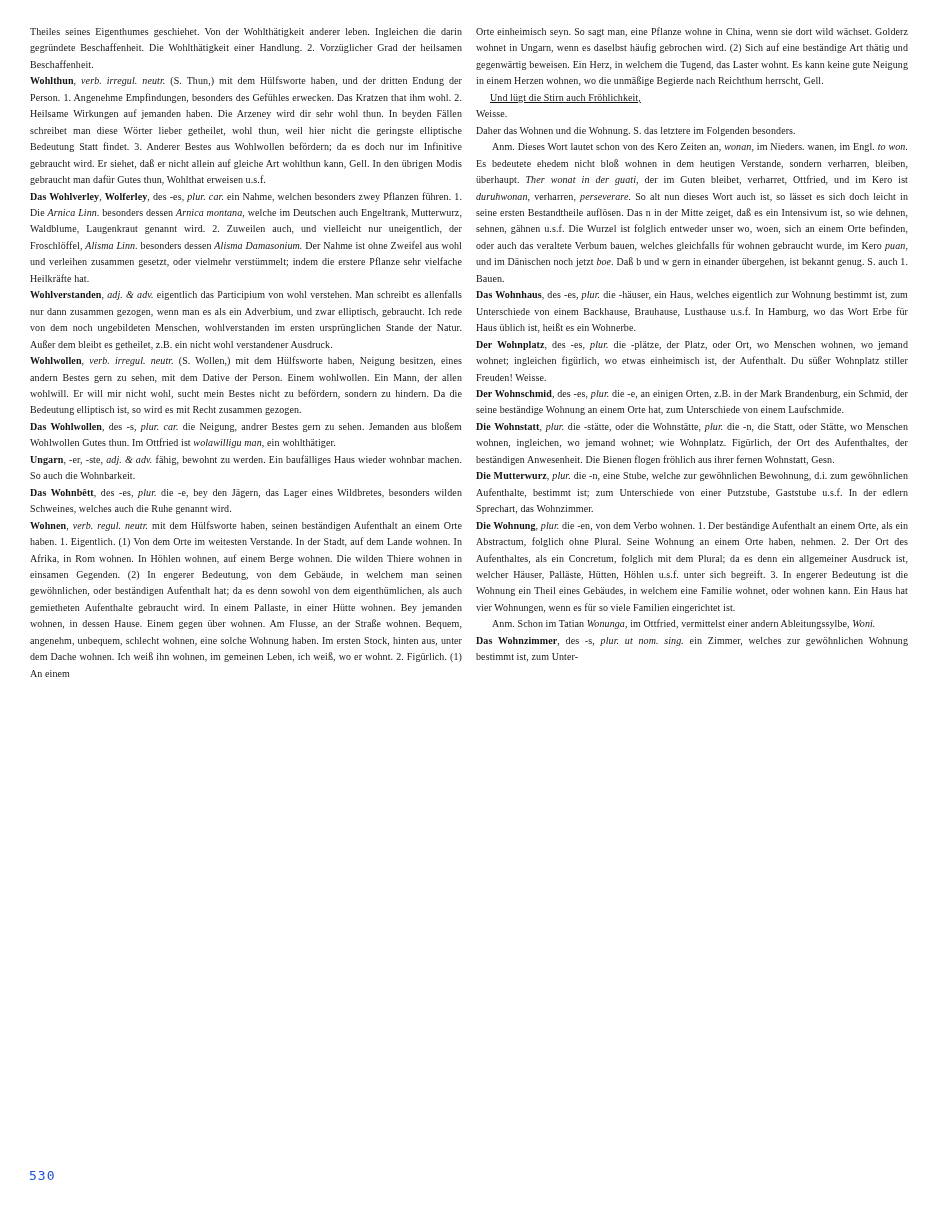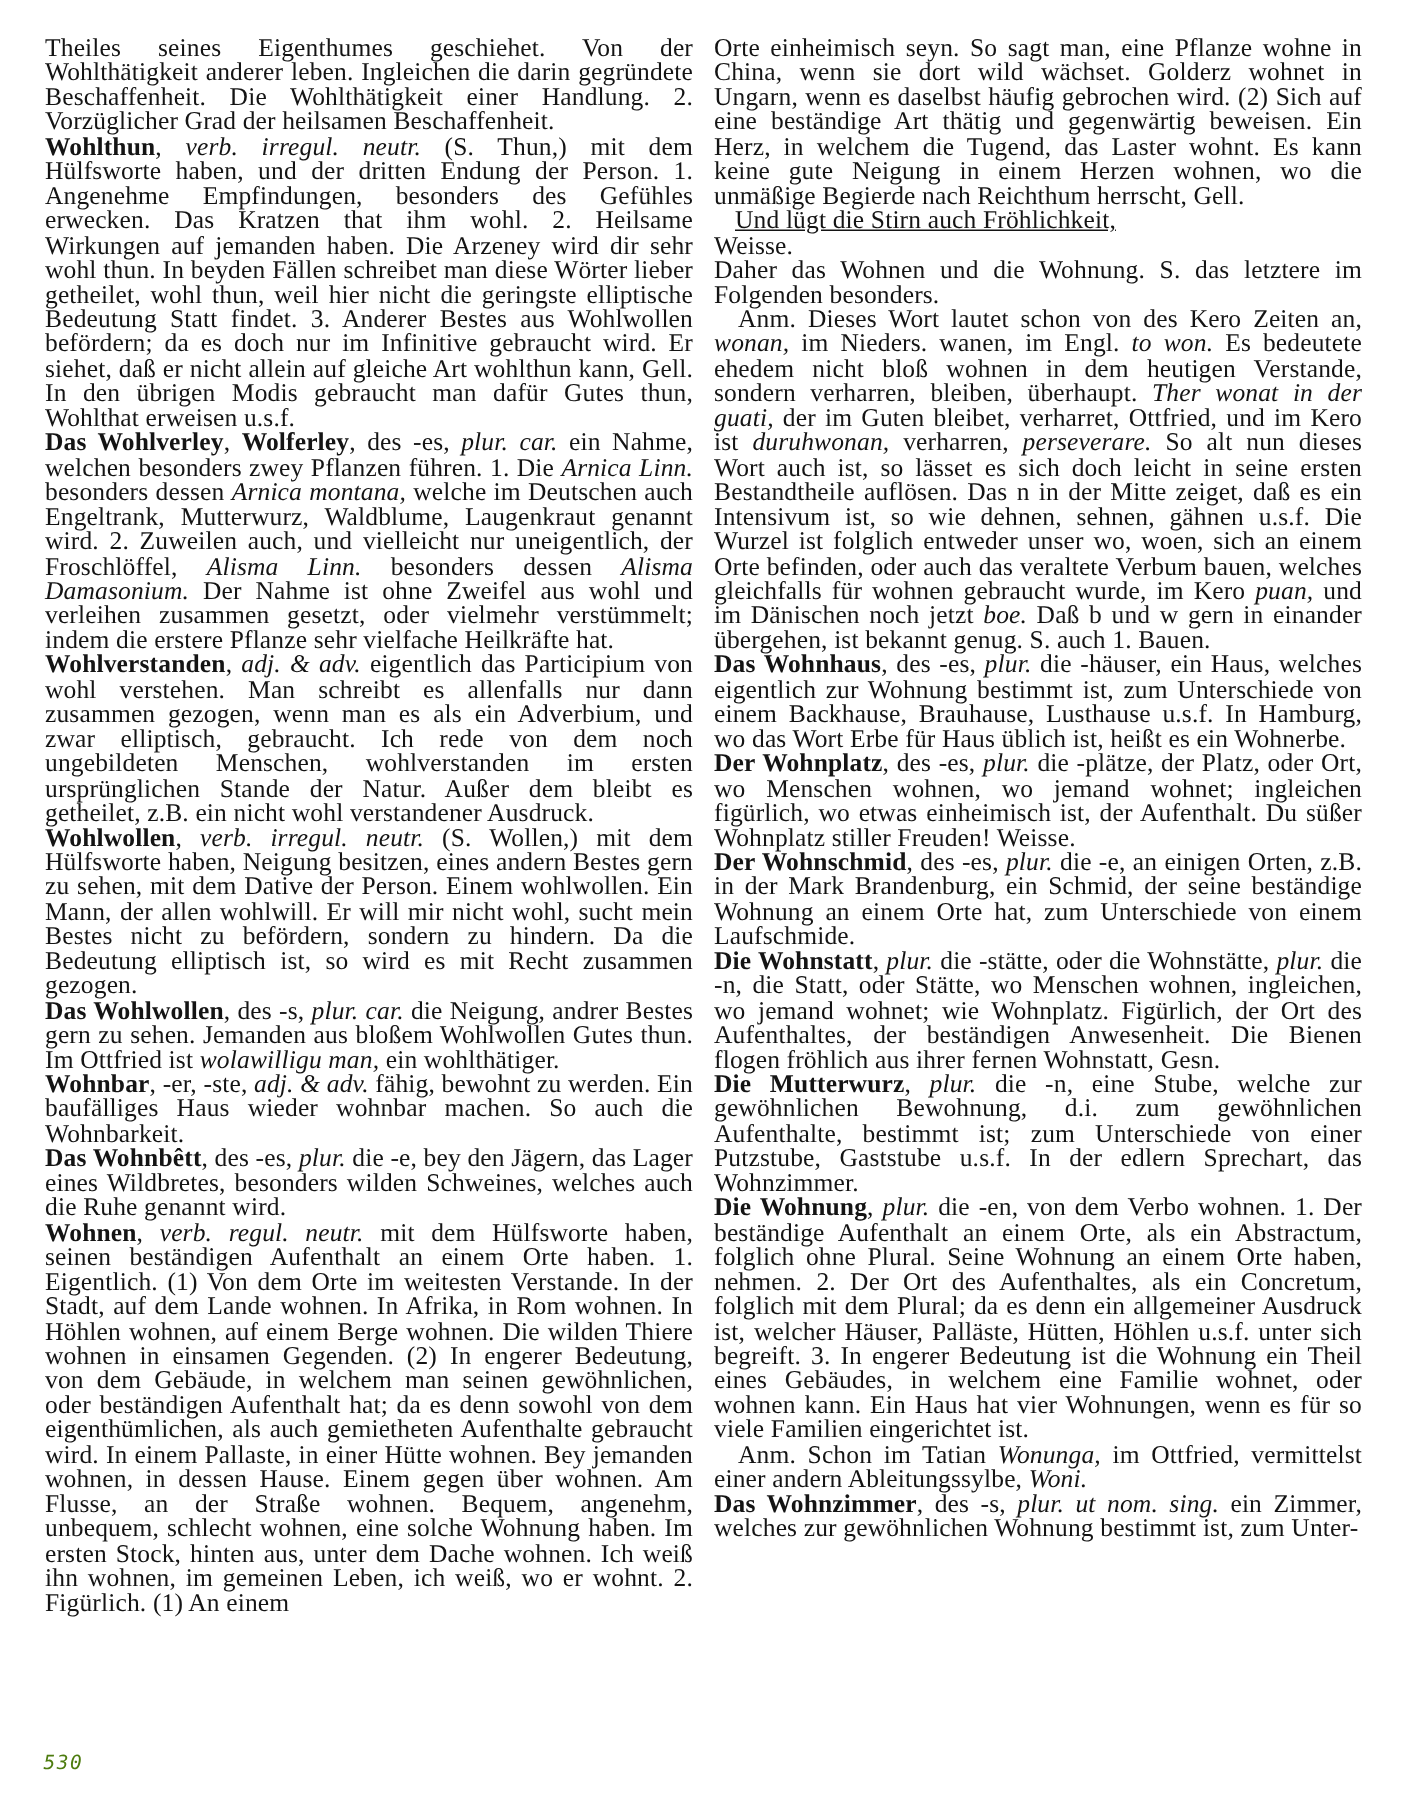--- a/index.html
+++ b/index.html
@@ -11,54 +11,53 @@
     position:relative;
     overflow:hidden;
   }
   .page{position:absolute;inset:0;background:#ffffff;}
   .columns{
     position:absolute;left:30px;top:24px;width:878px;
     display:flex;gap:14px;
   }
   .col{
     width:432px;
-    font-size:17px;
+    font-size:10px;
     line-height:16.45px;
     letter-spacing:0.1px;
   }
   .para{text-align:justify;}
   .para.cont{}
   .para.entry{}
   .para.verse{text-align:left;padding-left:14px;text-decoration:underline;}
   .para.attrib{text-align:left;padding-right:2px;}
   .para.anm{text-indent:16px;}
   .b{font-weight:bold;}
   .i{font-style:italic;}
   .n{}
   .page-number{
     position:absolute;left:29px;top:1168px;
-    font-size:13px;color:#4d7c0f;
+    font-size:13px;color:#1d4ed8;
     font-family:"DejaVu Sans Mono", monospace;
     letter-spacing:1px;
-    font-style:italic;
   }
 </style>
 </head>
 <body>
 
 <div class="page">
   <div class="columns">
     <div class="col" id="col-left">
         <div class="para cont"><span class="n">Theiles seines Eigenthumes geschiehet. Von der Wohlthätigkeit anderer leben. Ingleichen die darin gegründete Beschaffenheit. Die Wohlthätigkeit einer Handlung. 2. Vorzüglicher Grad der heilsamen Beschaffenheit.</span></div>
         <div class="para entry"><span class="b">Wohlthun</span><span class="n">, </span><span class="i">verb. irregul. neutr.</span><span class="n"> (S. Thun,) mit dem Hülfsworte haben, und der dritten Endung der Person. 1. Angenehme Empfindungen, besonders des Gefühles erwecken. Das Kratzen that ihm wohl. 2. Heilsame Wirkungen auf jemanden haben. Die Arzeney wird dir sehr wohl thun. In beyden Fällen schreibet man diese Wörter lieber getheilet, wohl thun, weil hier nicht die geringste elliptische Bedeutung Statt findet. 3. Anderer Bestes aus Wohlwollen befördern; da es doch nur im Infinitive gebraucht wird. Er siehet, daß er nicht allein auf gleiche Art wohlthun kann, Gell. In den übrigen Modis gebraucht man dafür Gutes thun, Wohlthat erweisen u.s.f.</span></div>
         <div class="para entry"><span class="b">Das Wohlverley</span><span class="n">, </span><span class="b">Wolferley</span><span class="n">, des -es, </span><span class="i">plur. car.</span><span class="n"> ein Nahme, welchen besonders zwey Pflanzen führen. 1. Die </span><span class="i">Arnica Linn.</span><span class="n"> besonders dessen </span><span class="i">Arnica montana,</span><span class="n"> welche im Deutschen auch Engeltrank, Mutterwurz, Waldblume, Laugenkraut genannt wird. 2. Zuweilen auch, und vielleicht nur uneigentlich, der Froschlöffel, </span><span class="i">Alisma Linn.</span><span class="n"> besonders dessen </span><span class="i">Alisma Damasonium.</span><span class="n"> Der Nahme ist ohne Zweifel aus wohl und verleihen zusammen gesetzt, oder vielmehr verstümmelt; indem die erstere Pflanze sehr vielfache Heilkräfte hat.</span></div>
         <div class="para entry"><span class="b">Wohlverstanden</span><span class="n">, </span><span class="i">adj. &amp; adv.</span><span class="n"> eigentlich das Participium von wohl verstehen. Man schreibt es allenfalls nur dann zusammen gezogen, wenn man es als ein Adverbium, und zwar elliptisch, gebraucht. Ich rede von dem noch ungebildeten Menschen, wohlverstanden im ersten ursprünglichen Stande der Natur. Außer dem bleibt es getheilet, z.B. ein nicht wohl verstandener Ausdruck.</span></div>
         <div class="para entry"><span class="b">Wohlwollen</span><span class="n">, </span><span class="i">verb. irregul. neutr.</span><span class="n"> (S. Wollen,) mit dem Hülfsworte haben, Neigung besitzen, eines andern Bestes gern zu sehen, mit dem Dative der Person. Einem wohlwollen. Ein Mann, der allen wohlwill. Er will mir nicht wohl, sucht mein Bestes nicht zu befördern, sondern zu hindern. Da die Bedeutung elliptisch ist, so wird es mit Recht zusammen gezogen.</span></div>
         <div class="para entry"><span class="b">Das Wohlwollen</span><span class="n">, des -s, </span><span class="i">plur. car.</span><span class="n"> die Neigung, andrer Bestes gern zu sehen. Jemanden aus bloßem Wohlwollen Gutes thun. Im Ottfried ist </span><span class="i">wolawilligu man,</span><span class="n"> ein wohlthätiger.</span></div>
-        <div class="para entry"><span class="b">Wohnbar</span><span class="n">, -er, -ste, </span><span class="i">adj. &amp; adv.</span><span class="n"> fähig, bewohnt zu werden. Ein baufälliges Haus wieder wohnbar machen. So auch die Wohnbarkeit.</span></div>
+        <div class="para entry"><span class="b">Ungarn</span><span class="n">, -er, -ste, </span><span class="i">adj. &amp; adv.</span><span class="n"> fähig, bewohnt zu werden. Ein baufälliges Haus wieder wohnbar machen. So auch die Wohnbarkeit.</span></div>
         <div class="para entry"><span class="b">Das Wohnbêtt</span><span class="n">, des -es, </span><span class="i">plur.</span><span class="n"> die -e, bey den Jägern, das Lager eines Wildbretes, besonders wilden Schweines, welches auch die Ruhe genannt wird.</span></div>
         <div class="para entry"><span class="b">Wohnen</span><span class="n">, </span><span class="i">verb. regul. neutr.</span><span class="n"> mit dem Hülfsworte haben, seinen beständigen Aufenthalt an einem Orte haben. 1. Eigentlich. (1) Von dem Orte im weitesten Verstande. In der Stadt, auf dem Lande wohnen. In Afrika, in Rom wohnen. In Höhlen wohnen, auf einem Berge wohnen. Die wilden Thiere wohnen in einsamen Gegenden. (2) In engerer Bedeutung, von dem Gebäude, in welchem man seinen gewöhnlichen, oder beständigen Aufenthalt hat; da es denn sowohl von dem eigenthümlichen, als auch gemietheten Aufenthalte gebraucht wird. In einem Pallaste, in einer Hütte wohnen. Bey jemanden wohnen, in dessen Hause. Einem gegen über wohnen. Am Flusse, an der Straße wohnen. Bequem, angenehm, unbequem, schlecht wohnen, eine solche Wohnung haben. Im ersten Stock, hinten aus, unter dem Dache wohnen. Ich weiß ihn wohnen, im gemeinen Leben, ich weiß, wo er wohnt. 2. Figürlich. (1) An einem</span></div>
       </div>
     <div class="col" id="col-right">
         <div class="para cont"><span class="n">Orte einheimisch seyn. So sagt man, eine Pflanze wohne in China, wenn sie dort wild wächset. Golderz wohnet in Ungarn, wenn es daselbst häufig gebrochen wird. (2) Sich auf eine beständige Art thätig und gegenwärtig beweisen. Ein Herz, in welchem die Tugend, das Laster wohnt. Es kann keine gute Neigung in einem Herzen wohnen, wo die unmäßige Begierde nach Reichthum herrscht, Gell.</span></div>
         <div class="para verse"><span class="n">Und lügt die Stirn auch Fröhlichkeit,</span></div>
         <div class="para attrib"><span class="n">Weisse.</span></div>
         <div class="para cont"><span class="n">Daher das Wohnen und die Wohnung. S. das letztere im Folgenden besonders.</span></div>
         <div class="para anm"><span class="n">Anm. Dieses Wort lautet schon von des Kero Zeiten an, </span><span class="i">wonan,</span><span class="n"> im Nieders. wanen, im Engl. </span><span class="i">to won.</span><span class="n"> Es bedeutete ehedem nicht bloß wohnen in dem heutigen Verstande, sondern verharren, bleiben, überhaupt. </span><span class="i">Ther wonat in der guati,</span><span class="n"> der im Guten bleibet, verharret, Ottfried, und im Kero ist </span><span class="i">duruhwonan,</span><span class="n"> verharren, </span><span class="i">perseverare.</span><span class="n"> So alt nun dieses Wort auch ist, so lässet es sich doch leicht in seine ersten Bestandtheile auflösen. Das n in der Mitte zeiget, daß es ein Intensivum ist, so wie dehnen, sehnen, gähnen u.s.f. Die Wurzel ist folglich entweder unser wo, woen, sich an einem Orte befinden, oder auch das veraltete Verbum bauen, welches gleichfalls für wohnen gebraucht wurde, im Kero </span><span class="i">puan,</span><span class="n"> und im Dänischen noch jetzt </span><span class="i">boe.</span><span class="n"> Daß b und w gern in einander übergehen, ist bekannt genug. S. auch 1. Bauen.</span></div>
         <div class="para entry"><span class="b">Das Wohnhaus</span><span class="n">, des -es, </span><span class="i">plur.</span><span class="n"> die -häuser, ein Haus, welches eigentlich zur Wohnung bestimmt ist, zum Unterschiede von einem Backhause, Brauhause, Lusthause u.s.f. In Hamburg, wo das Wort Erbe für Haus üblich ist, heißt es ein Wohnerbe.</span></div>

